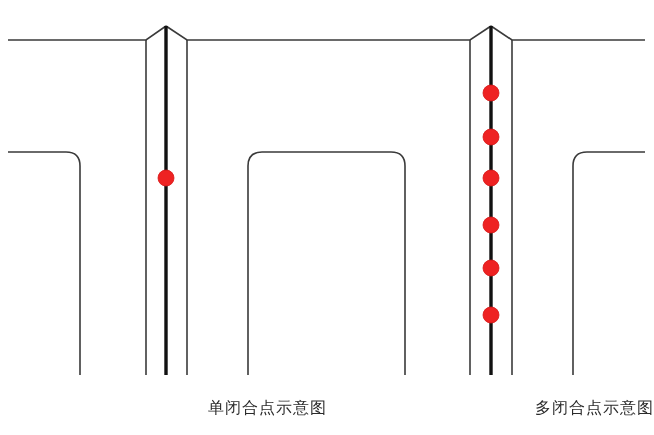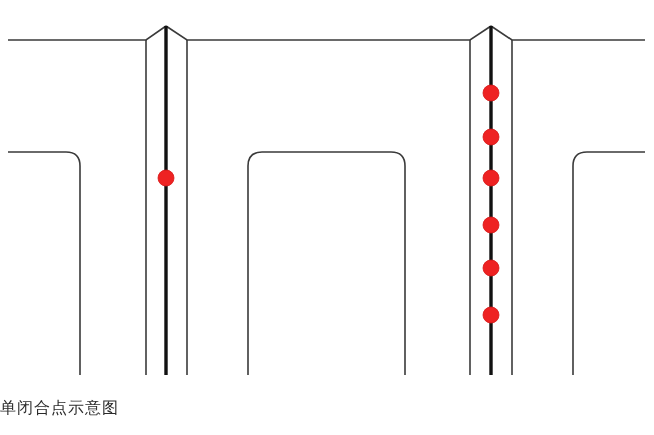--- a/index.html
+++ b/index.html
@@ -19,21 +19,21 @@
     overflow: hidden;
   }
   #diagram-svg {
     position: absolute;
     left: 0;
     top: 0;
     display: block;
   }
   .caption {
     position: absolute;
-    text-align: left;
+    text-align: right;
     font-size: 16px;
     line-height: 20px;
     color: #2b2b2b;
     letter-spacing: 1px;
     white-space: nowrap;
     font-family: "DejaVu Sans", "Liberation Sans", sans-serif;
   }
   #caption-left {
     left: 0;
     top: 398px;
@@ -73,14 +73,15 @@
         <circle cx="491" cy="137" r="8" fill="#ee2222" stroke="#d81616" stroke-width="0.8"></circle>
         <circle cx="491" cy="178" r="8" fill="#ee2222" stroke="#d81616" stroke-width="0.8"></circle>
         <circle cx="491" cy="225" r="8" fill="#ee2222" stroke="#d81616" stroke-width="0.8"></circle>
         <circle cx="491" cy="268" r="8" fill="#ee2222" stroke="#d81616" stroke-width="0.8"></circle>
         <circle cx="491" cy="315" r="8" fill="#ee2222" stroke="#d81616" stroke-width="0.8"></circle>
       </g>
   </svg>
 
   <div class="caption" id="caption-left">单闭合点示意图</div>
 
+  <div class="caption" id="caption-right">多闭合点示意图</div>
 
 </div>
 
 </body></html>

